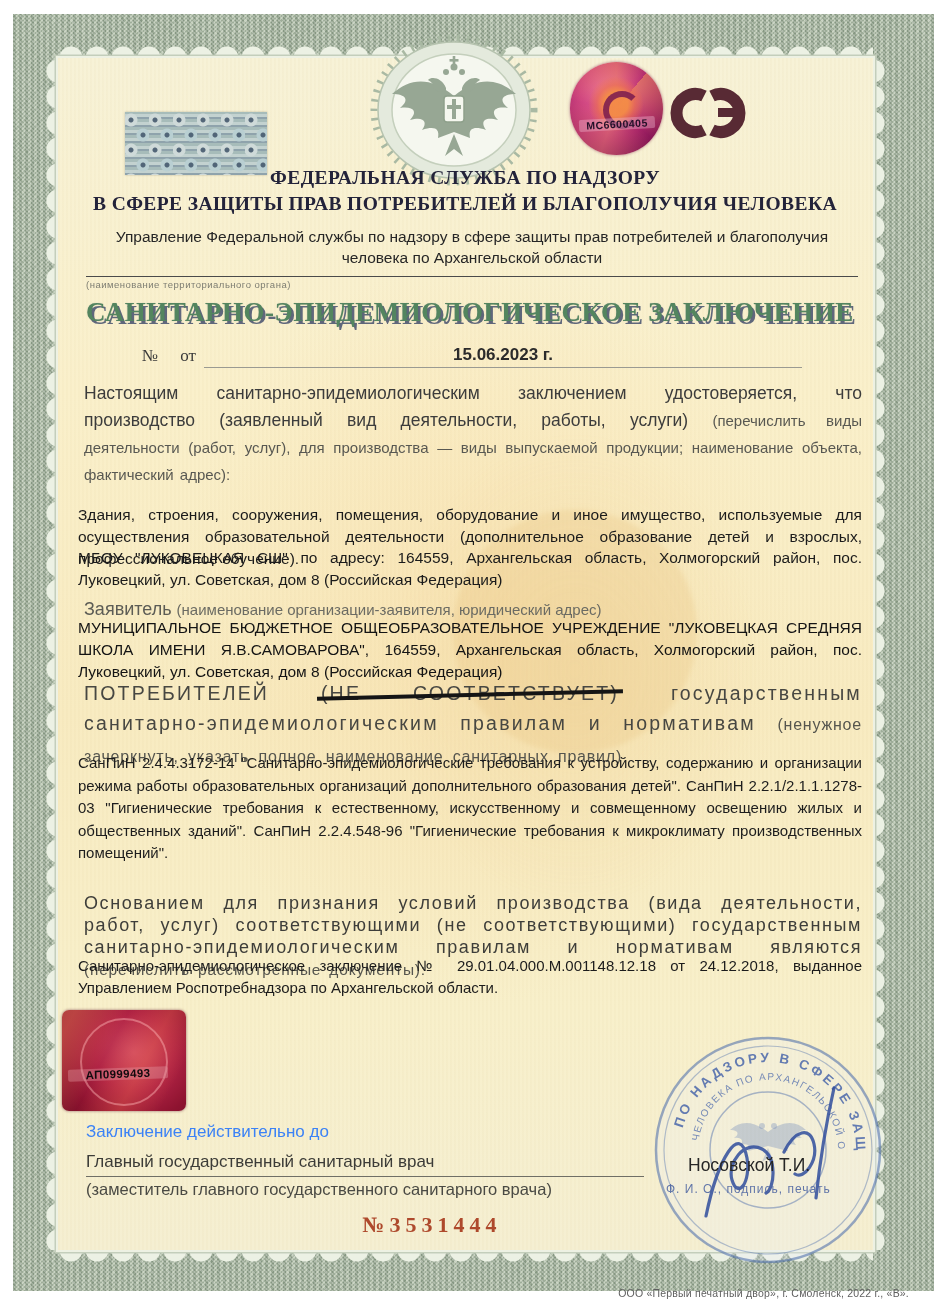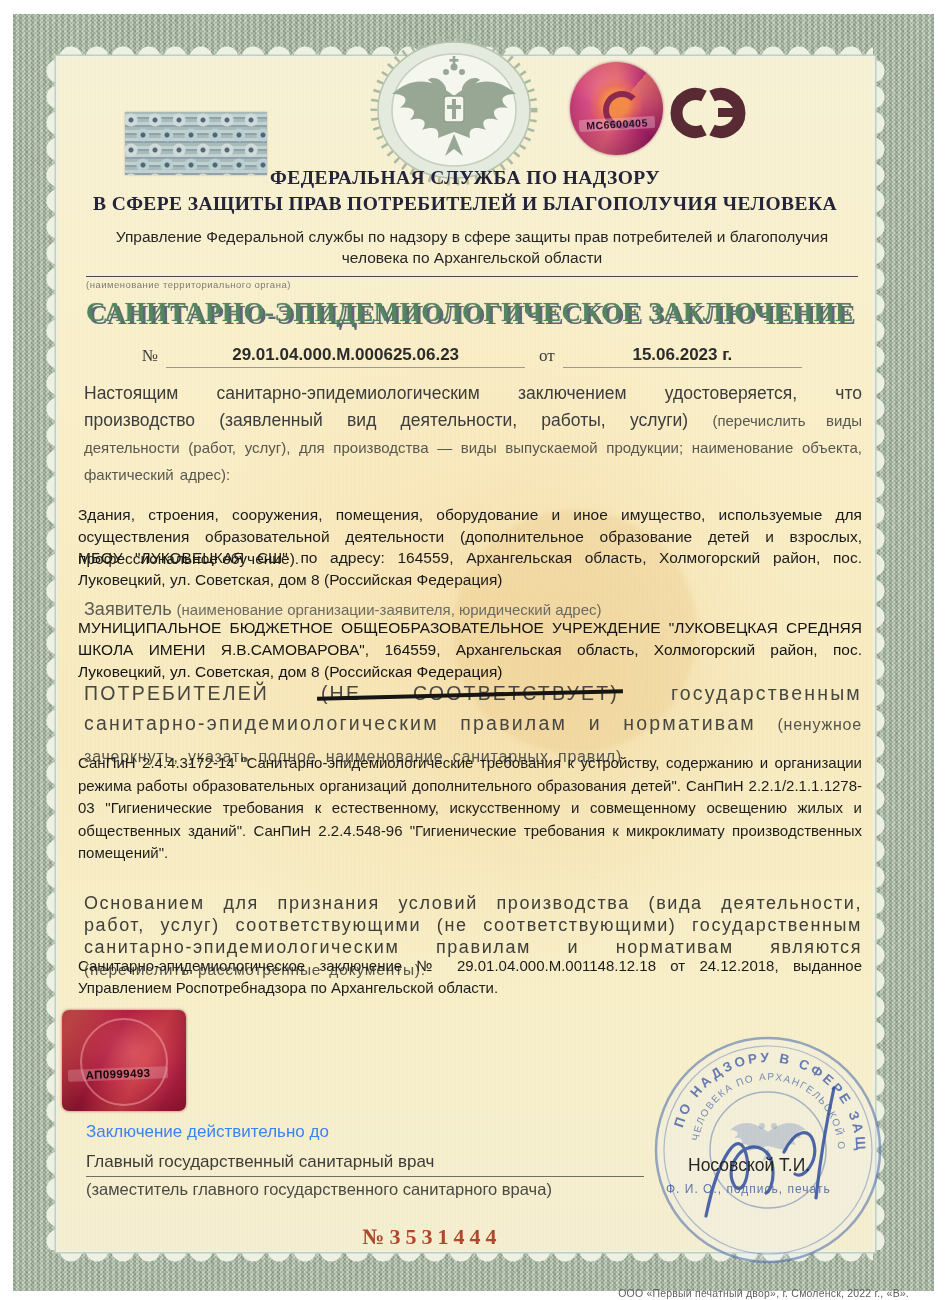--- a/index.html
+++ b/index.html
@@ -140,21 +140,21 @@
   }
   .stamp{position:absolute;left:648px;top:1030px;width:240px;height:240px;}
   .valid-until{position:absolute;left:86px;top:1122px;font-size:17px;color:#3b82f6;}
   .signatory{position:absolute;left:86px;top:1152px;width:558px;font-size:17px;color:#3c3c38;
     border-bottom:1.5px solid #6f6f66;padding-bottom:4px;}
   .signatory-sub{position:absolute;left:86px;top:1180px;font-size:16.5px;color:#4a4a44;}
   .sig-name{position:absolute;left:688px;top:1155px;font-size:17.5px;color:#262626;}
   .sig-caption{position:absolute;left:666px;top:1182px;font-size:12px;color:rgba(72,96,160,.85);letter-spacing:1px;}
   .serial{
     position:absolute;left:0;top:1212px;width:864px;text-align:center;
-    font-family:"Liberation Serif",serif;font-weight:bold;font-size:22px;color:#ae492c;letter-spacing:5px;margin-top:12px;
+    font-family:"Liberation Serif",serif;font-weight:bold;font-size:22px;color:#ae492c;letter-spacing:5px;
   }
   .print-footer{
     position:absolute;right:36px;bottom:1px;font-size:10.5px;color:#5f5f5f;letter-spacing:.2px;
   }
 </style>
 </head>
 <body>
 
 <div class="frame"></div>
 <div class="scal scal-t"></div>
@@ -206,21 +206,20 @@
 <div class="agency l1">ФЕДЕРАЛЬНАЯ СЛУЖБА ПО НАДЗОРУ</div>
 <div class="agency l2">В СФЕРЕ ЗАЩИТЫ ПРАВ ПОТРЕБИТЕЛЕЙ И БЛАГОПОЛУЧИЯ  ЧЕЛОВЕКА</div>
 <div class="territorial">Управление Федеральной службы по надзору в сфере защиты прав потребителей и благополучия человека по Архангельской области</div>
 <div class="rule"></div>
 <div class="rule-caption">(наименование территориального органа)</div>
 
 <div class="title">САНИТАРНО-ЭПИДЕМИОЛОГИЧЕСКОЕ ЗАКЛЮЧЕНИЕ</div>
 
 <div class="num-line">
   <span class="lbl">№</span>
-  <span class="fill number">29.01.04.000.М.000625.06.23</span>
   <span class="lbl" style="padding-left:14px;">от</span>
   <span class="fill date">15.06.2023 г.</span>
 </div>
 
 <div class="para certify">
   <span>Настоящим санитарно-эпидемиологическим заключением удостоверяется, что производство (заявленный вид деятельности, работы, услуги) </span><span class="note">(перечислить виды деятельности (работ, услуг), для производства — виды выпускаемой продукции; наименование объекта, фактический адрес):</span>
 </div>
 
 <div class="para answer a1">Здания, строения, сооружения, помещения, оборудование и иное имущество, используемые для осуществления образовательной деятельности (дополнительное образование детей и взрослых, профессиональное обучение).</div>
 

